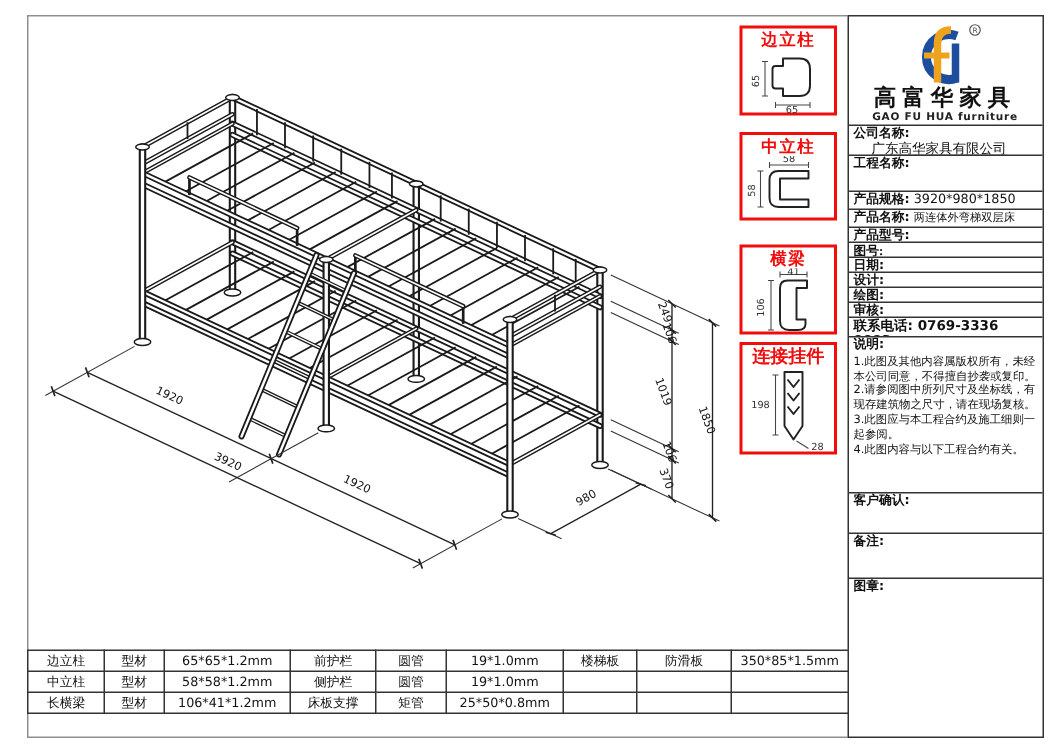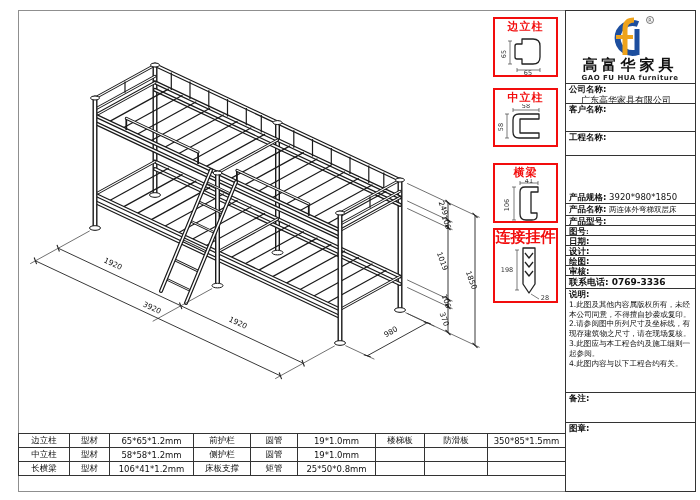--- a/index.html
+++ b/index.html
@@ -23,21 +23,21 @@
   .cap{fill:#fff;stroke:#1a1a1a;stroke-width:1;}
   .ext{stroke:#333;stroke-width:0.7;}
   .dim{stroke:#222;stroke-width:0.9;}
   .tick{stroke:#222;stroke-width:1.1;}
   .dimtxt{font-size:7.5px;fill:#111;text-anchor:middle;font-family:"DejaVu Sans",sans-serif;}
   
   .callout{position:absolute;left:493px;width:65px;border:2px solid #f20d0d;background:#fff;
            box-sizing:border-box;text-align:center;}
   .callout-title{color:#f20d0d;font-weight:bold;font-size:11px;line-height:13px;padding-top:1px;
                  letter-spacing:1px;white-space:nowrap;}
-  .callout-title.small{font-size:15px;letter-spacing:0;}
+  .callout-title.small{font-size:12px;letter-spacing:0;}
   .profile{stroke:#222;stroke-width:1.3;fill:none;stroke-linejoin:round;}
   .pdim{stroke:#444;stroke-width:0.7;}
   .ptxt{font-size:6.5px;fill:#333;text-anchor:middle;font-family:"DejaVu Sans",sans-serif;}
   
   .titleblock{position:absolute;left:565px;top:10px;width:131px;height:482px;background:#fff;
               border:1px solid #333;box-sizing:border-box;}
   .tb-row{border-bottom:1px solid #333;box-sizing:border-box;padding:1px 3px;font-size:8.5px;
           line-height:1.15;overflow:hidden;}
   .tb-row .lbl{font-weight:bold;}
   .tb-row .val{font-weight:normal;}
@@ -349,27 +349,24 @@
         <circle cx="84" cy="9" r="3.5" fill="none" stroke="#555" stroke-width="0.8"></circle>
         <text x="84" y="11.3" text-anchor="middle" font-size="5" fill="#555">R</text>
         <text x="64" y="59" text-anchor="middle" font-size="15" font-weight="bold" letter-spacing="4" fill="#111" font-family="DejaVu Serif, Liberation Serif, serif">高富华家具</text>
         <text x="64" y="69" text-anchor="middle" font-size="7" font-weight="bold" letter-spacing="0.5" fill="#222">GAO FU HUA furniture</text>
       </svg>
     </div>
     <div class="tb-row" style="height:20px;">
       <span class="lbl">公司名称:</span>
       <div class="tb-company-val">广东高华家具有限公司</div>
     </div>
-    <div class="tb-row" style="height:28px;">
-      <span class="lbl">客户名称:</span>
-    </div>
     <div class="tb-row" style="height:24px;">
       <span class="lbl">工程名称:</span>
     </div>
-    <div class="tb-row" style="height:12px;margin-top:36px;">
+    <div class="tb-row" style="height:12px;">
       <span class="lbl">产品规格:</span>
       <span class="val">3920*980*1850</span>
     </div>
     <div class="tb-row" style="height:12px;">
       <span class="lbl">产品名称:</span>
       <span class="val" style="font-size:7.5px;font-family:Liberation Serif, serif;">两连体外弯梯双层床</span>
     </div>
     <div class="tb-row" style="height:10px;">
       <span class="lbl">产品型号:</span>
     </div>
@@ -391,20 +388,23 @@
     <div class="tb-row tb-phone" style="height:13px;">
       <span>联系电话:</span>
       <span>0769-3336 8883</span>
     </div>
     <div class="tb-row" style="height:104px;">
       <div class="lbl">说明:</div>
       <div class="tb-note">1.此图及其他内容属版权所有，未经本公司同意，不得擅自抄袭或复印。</div>
       <div class="tb-note">2.请参阅图中所列尺寸及坐标线，有现存建筑物之尺寸，请在现场复核。</div>
       <div class="tb-note">3.此图应与本工程合约及施工细则一起参阅。</div>
       <div class="tb-note">4.此图内容与以下工程合约有关。</div>
+    </div>
+    <div class="tb-row" style="height:27px;">
+      <span class="lbl">客户确认:</span>
     </div>
     <div class="tb-row" style="height:30px;">
       <span class="lbl">备注:</span>
     </div>
     <div class="tb-row" style="height:79px;border-bottom:none;">
       <span class="lbl">图章:</span>
     </div>
   </div>
 
   <table class="bom">

